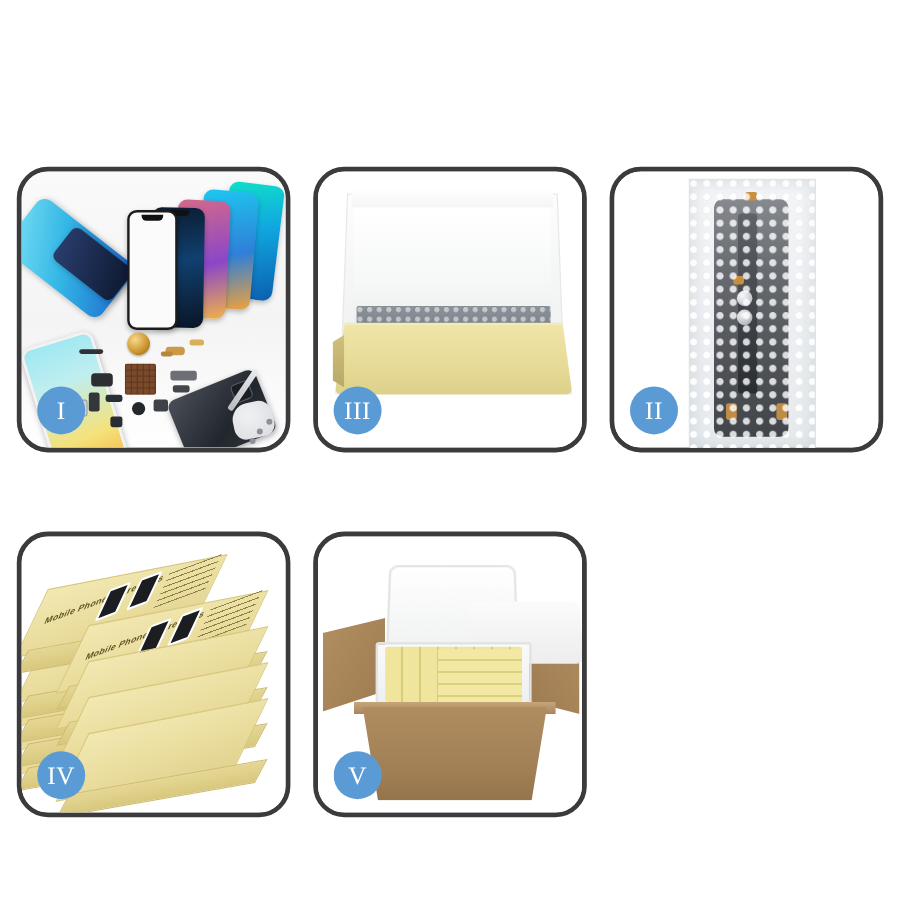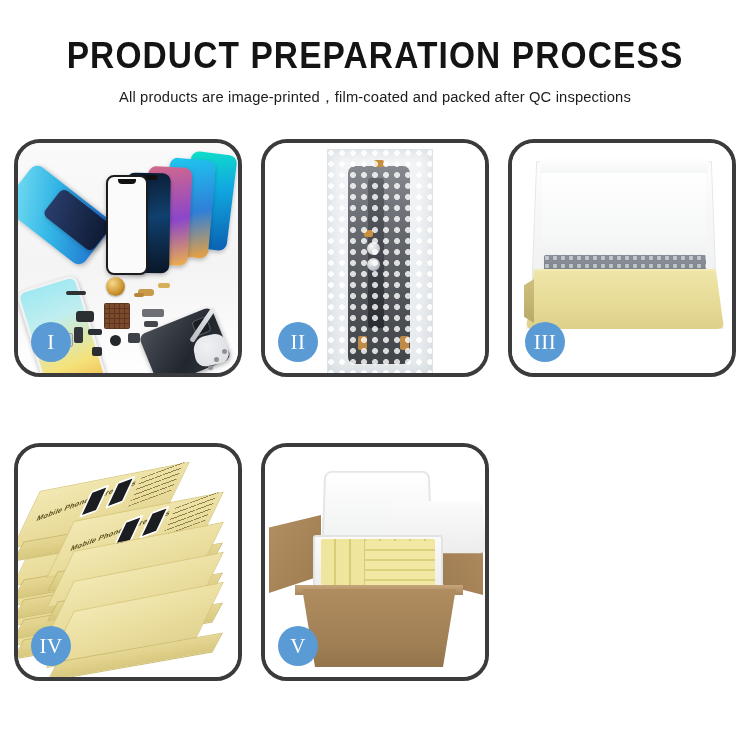--- a/index.html
+++ b/index.html
@@ -267,24 +267,20 @@
     background: rgba(120,100,70,.45); }
   .c-tab { position:absolute; background: rgba(150,126,92,.55); border-radius:1px; }
   .ct1 { left: 30px; top: 108px; width: 20px; height: 17px; }
   .ct2 { left: 32px; top: 168px; width: 18px; height: 14px; }
 </style>
 </head>
 <body>
 
 <div class="page">
 
-  <div class="header">
-    <div class="title">PRODUCT PREPARATION PROCESS</div>
-    <div class="subtitle">All products are image-printed，film-coated and packed after QC inspections</div>
-  </div>
 
   <div class="grid">
 
     <div class="panel">
       <div class="stage p1">
         <div class="ph ph-a"></div>
         <div class="ph ph-a2"></div>
 
         <div class="ph-fan">
           <div class="fan-i fan5"></div>
@@ -321,53 +317,53 @@
         <div class="part pt12"></div>
         <div class="part pt13"></div>
 
         <div class="tool"></div>
         <div class="hand"></div>
         <div class="screw sc1"></div>
         <div class="screw sc2"></div>
         <div class="screw sc3"></div>
       </div>
       <div class="badge">I</div>
+    </div>
+
+    <div class="panel">
+      <div class="stage p3">
+        <div class="b3-lid"></div>
+        <div class="b3-lid-top"></div>
+        <div class="b3-foam"></div>
+        <div class="b3-fill"></div>
+        <div class="b3-lip"></div>
+        <div class="b3-body"></div>
+        <div class="b3-sideL"></div>
+      </div>
+      <div class="badge">III</div>
     </div>
 
     <div class="panel">
       <div class="stage p2">
         <div class="bag">
           <div class="bag-inner"></div>
           <div class="bag-strip"></div>
           <div class="lens"></div>
           <div class="lens2"></div>
           <div class="tab tb1"></div>
           <div class="tab tb2"></div>
           <div class="tab tb3"></div>
           <div class="tab tb4"></div>
           <div class="bag-bubbles"></div>
         </div>
       </div>
       <div class="badge">II</div>
     </div>
 
     <div class="panel">
-      <div class="stage p3">
-        <div class="b3-lid"></div>
-        <div class="b3-lid-top"></div>
-        <div class="b3-foam"></div>
-        <div class="b3-fill"></div>
-        <div class="b3-lip"></div>
-        <div class="b3-body"></div>
-        <div class="b3-sideL"></div>
-      </div>
-      <div class="badge">III</div>
-    </div>
-
-    <div class="panel">
       <div class="stage p4">
         <div class="stack">
 
           <div class="sbx" style="left:2px; top:112px;">
             <div class="top"></div>
             <div class="front"></div>
           </div>
           <div class="sbx" style="left:2px; top:92px;">
             <div class="top"></div>
             <div class="front"></div>

